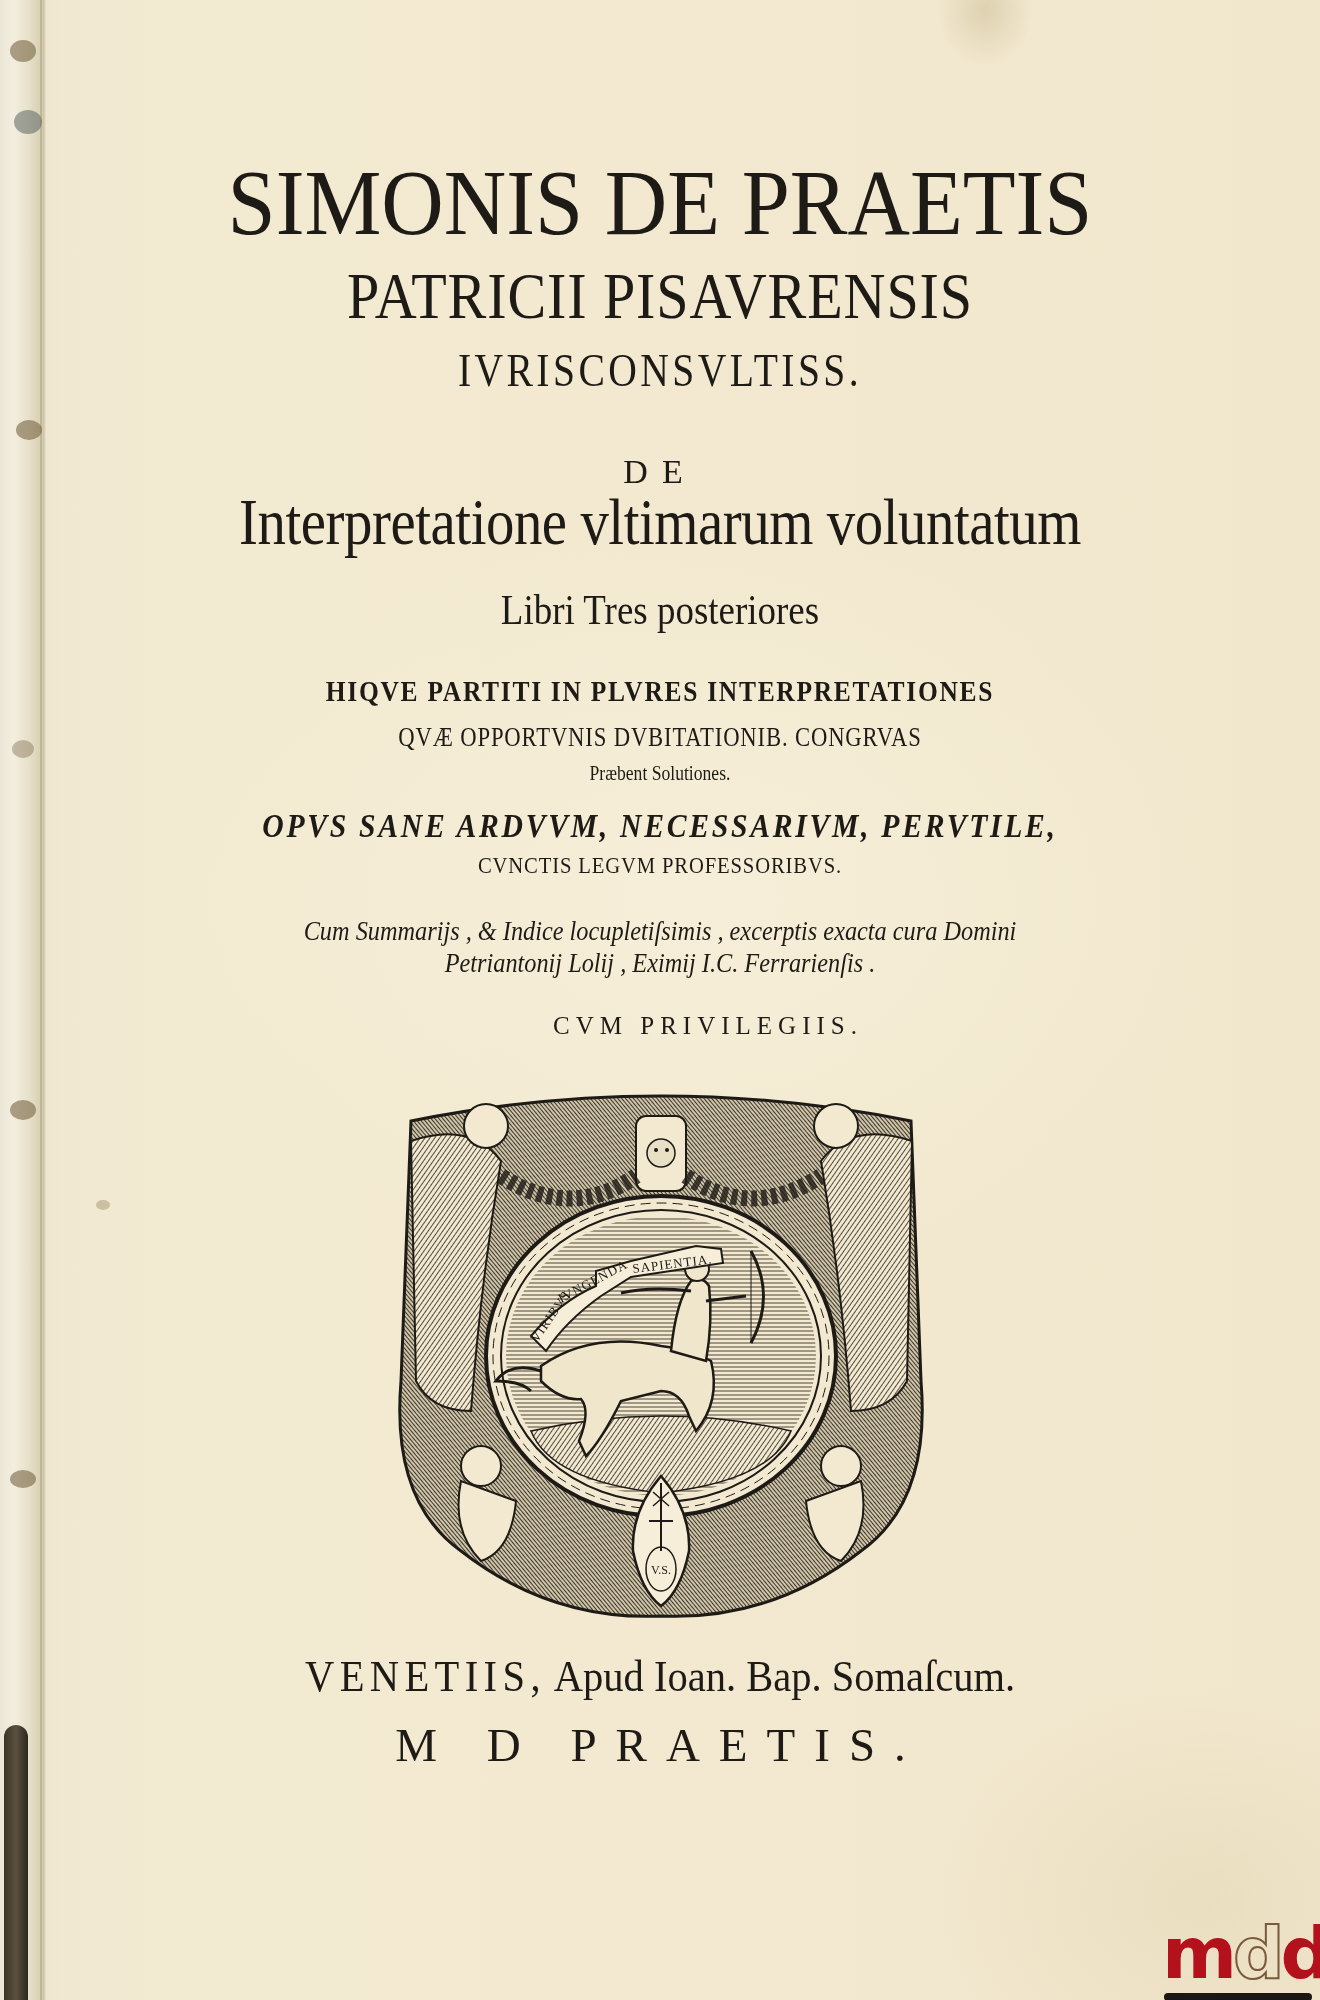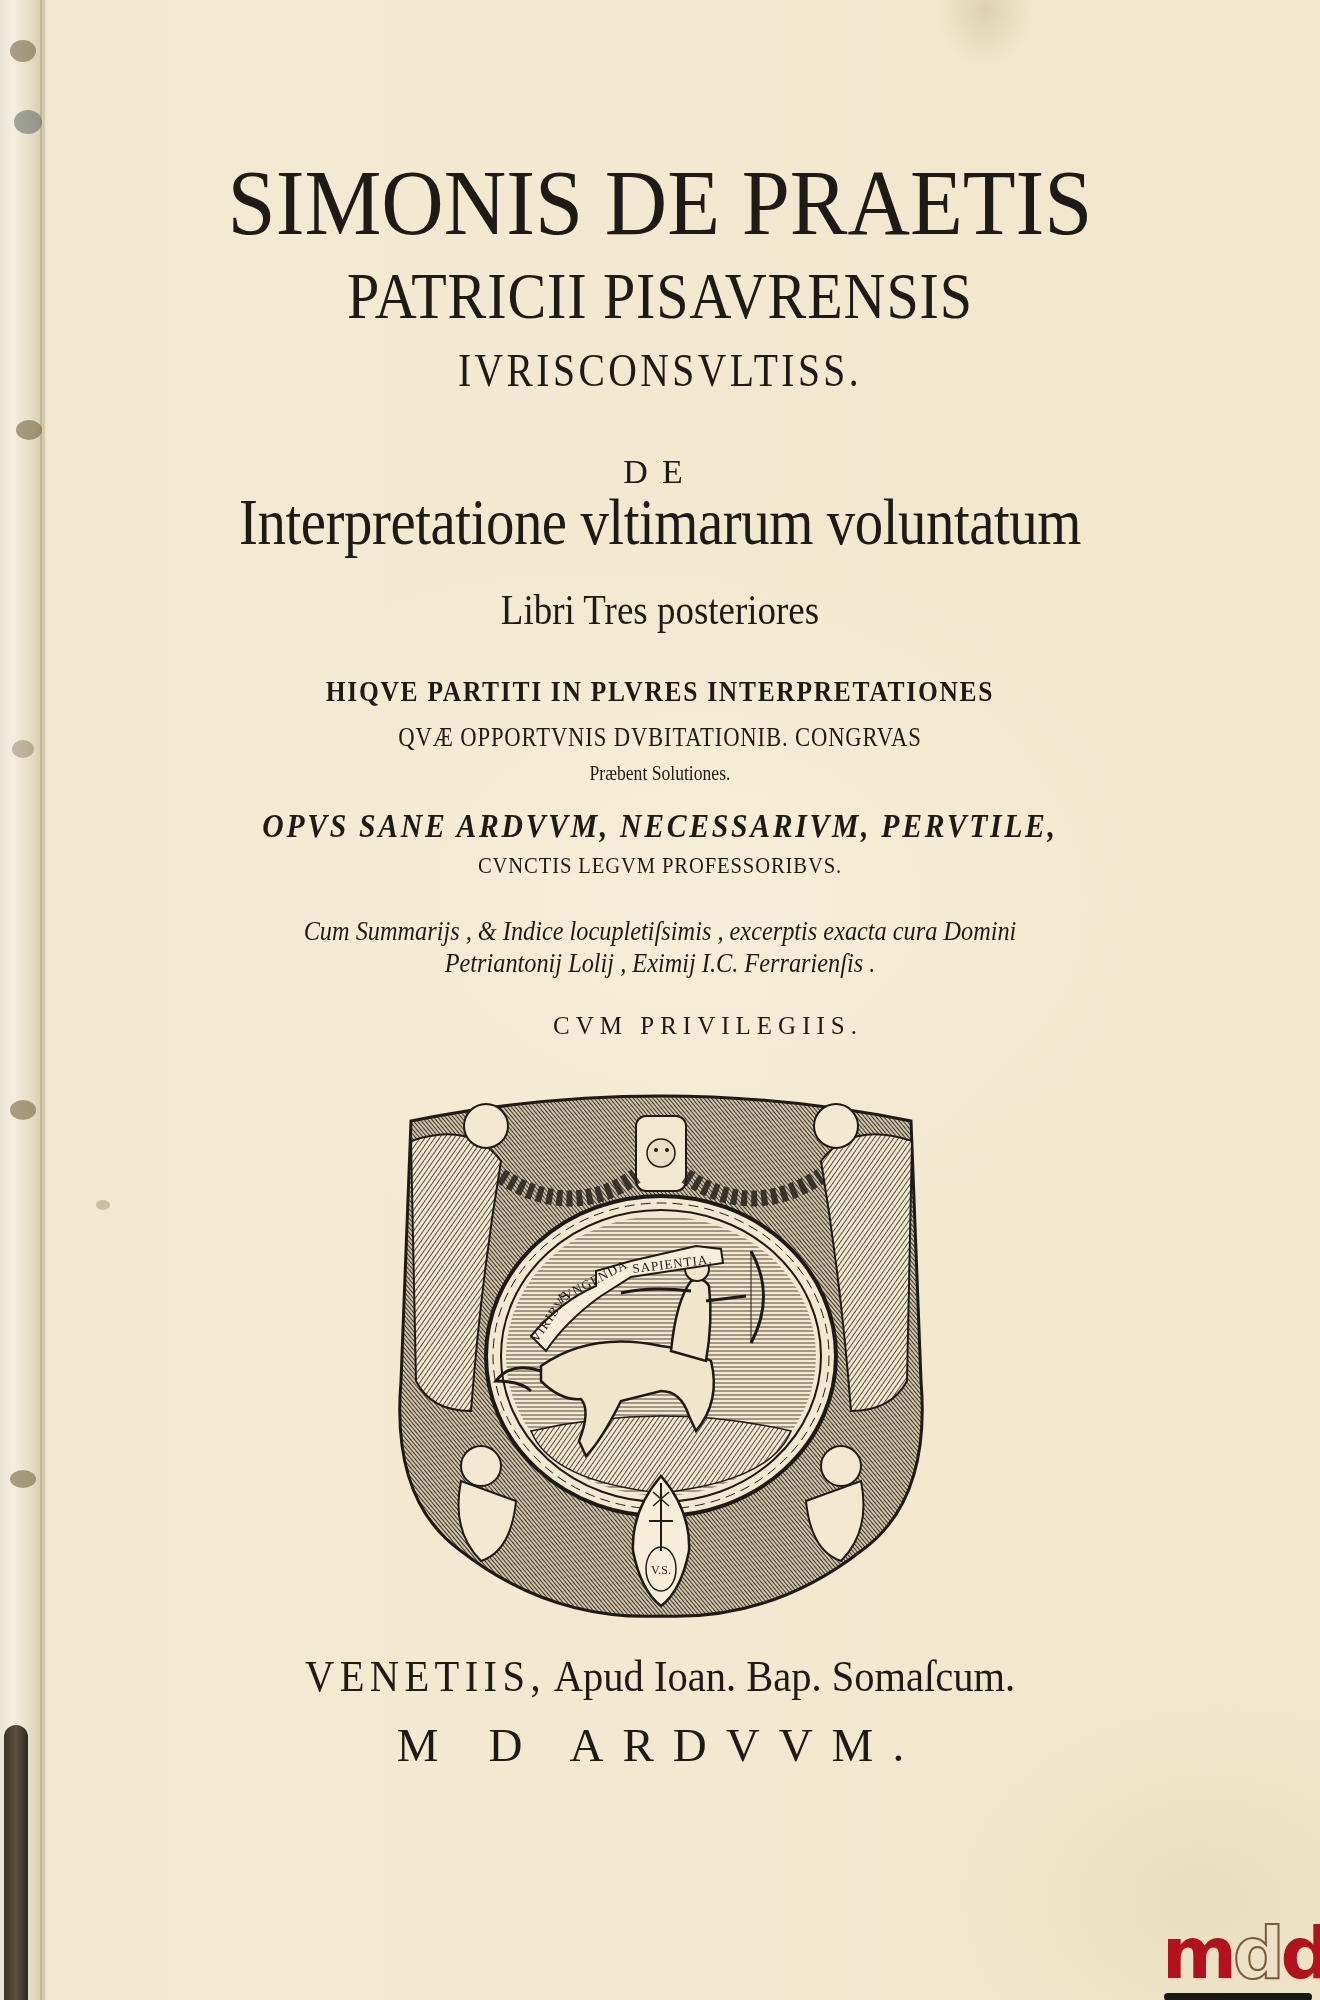--- a/index.html
+++ b/index.html
@@ -180,20 +180,20 @@
     <line x1="262" y1="411" x2="278" y2="425" stroke="#1e1b17" stroke-width="1.5"></line>
     <ellipse cx="270" cy="488" rx="15" ry="22" fill="none" stroke="#1e1b17" stroke-width="1.5"></ellipse>
     <text x="270" y="493" text-anchor="middle" font-family="Liberation Serif, serif" font-size="12" fill="#1e1b17">V.S.</text>
   </svg>
 </div>
 
 <div class="line" id="t15">
   <span class="city">VENETIIS,</span>
   <span>Apud Ioan. Bap. Somaſcum.</span>
 </div>
-<div class="line" id="t16">M D ARDVVM.</div>
+<div class="line" id="t16">M D PRAETIS.</div>
 
 <div class="logo">
   <div class="logo-band"></div>
   <div class="logo-mdd"><span>m</span><span class="mid">d</span><span>d</span></div>
   <div class="logo-bar"></div>
   <div class="logo-tag">la mémoire du droit</div>
 </div>
 
 </body></html>

